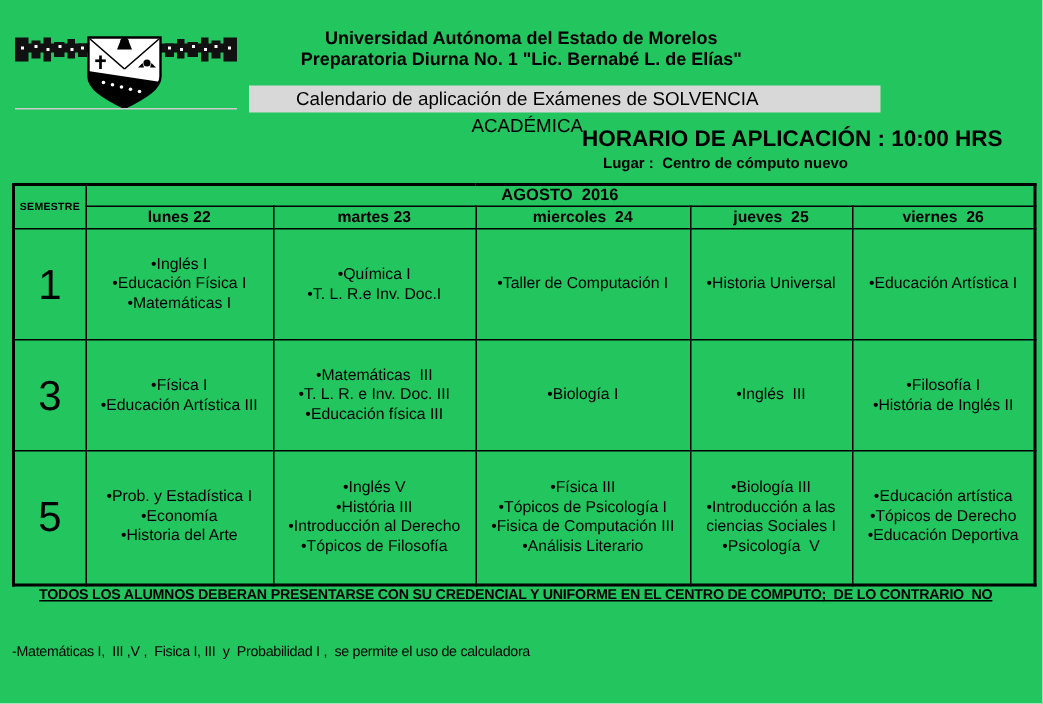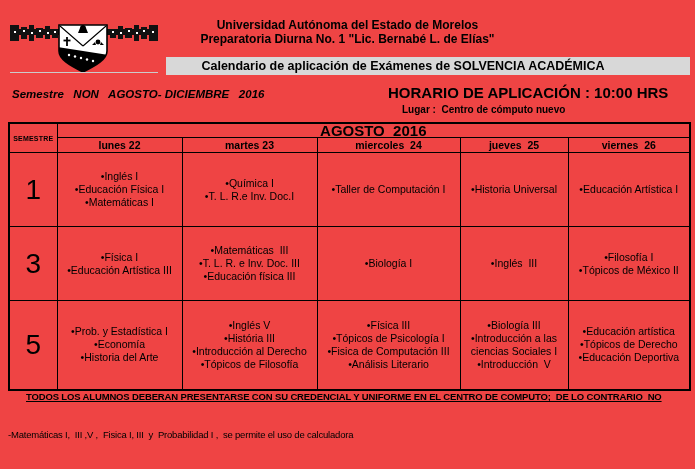--- a/index.html
+++ b/index.html
@@ -1,38 +1,38 @@
 <!DOCTYPE html>
 <html><head>
 <meta charset="utf-8">
 <style>
   html,body{margin:0;padding:0;background:#fff;}
   body{width:695px;height:469px;font-family:"Liberation Sans",sans-serif;color:#000;}
-  .page{position:relative;width:695px;height:469px;overflow:hidden;background:#ef4444;}
+  .page{position:relative;width:695px;height:469px;overflow:hidden;background:#22c55e;}
 
   
   .emblem{position:absolute;left:10px;top:20px;width:148px;height:54px;}
 
   
   .titles{position:absolute;left:0;top:19px;width:695px;text-align:center;font-weight:bold;font-size:12px;line-height:13.5px;}
   .title-office{font-family:"Liberation Serif",serif;font-size:12.5px;letter-spacing:.4px;}
 
-  .banner{position:absolute;left:166px;top:57px;width:524px;height:18px;background:#d8d8d8;
-          font-weight:bold;font-size:12.5px;line-height:18px;text-align:center;padding-right:50px;box-sizing:border-box;}
+  .banner{position:absolute;left:166px;top:57px;width:421px;height:18px;background:#d8d8d8;
+          font-weight:normal;font-size:12.5px;line-height:18px;text-align:center;padding-right:50px;box-sizing:border-box;}
 
   
   .sem-line{position:absolute;left:12px;top:88px;font-weight:bold;font-style:italic;font-size:11.5px;white-space:pre;}
   .horario{position:absolute;left:388px;top:84px;font-weight:bold;font-size:15px;white-space:pre;}
   .lugar{position:absolute;left:402px;top:104px;font-weight:bold;font-size:10px;white-space:pre;}
 
   
   table.sched{position:absolute;left:8px;top:122px;width:681px;border-collapse:collapse;table-layout:fixed;border:2px solid #000;}
   table.sched td{border:1.5px solid #000;text-align:center;vertical-align:middle;padding:0;}
   .corner{font-size:7px;font-weight:bold;letter-spacing:.2px;}
-  .month{font-weight:bold;font-size:15px;height:13px;line-height:13px;white-space:pre;}
+  .month{font-weight:bold;font-size:11px;height:13px;line-height:13px;white-space:pre;}
   .day-h{font-weight:bold;font-size:10.5px;height:14px;line-height:14px;white-space:pre;}
   .sem-num{font-size:28px;}
   #schedule-body tr:nth-child(1){height:74px;}
   #schedule-body tr:nth-child(2){height:74px;}
   #schedule-body tr:nth-child(3){height:89px;}
   ul.subjects{list-style:none;margin:0;padding:0 2px;font-size:10.5px;line-height:13px;}
   ul.subjects li{white-space:pre-wrap;}
   ul.subjects li::before{content:"\2022";}
 
   
@@ -102,21 +102,20 @@
     <rect x="0" y="52" width="148" height="1" fill="#cccccc"></rect>
   </svg>
 
   <div class="titles">
     <div>Universidad Autónoma del Estado de Morelos</div>
     <div>Preparatoria Diurna No. 1 "Lic. Bernabé L. de Elías"</div>
   </div>
 
   <div class="banner">Calendario de aplicación de Exámenes de SOLVENCIA ACADÉMICA</div>
 
-  <div class="sem-line">Semestre   NON   AGOSTO- DICIEMBRE   2016</div>
   <div class="horario">HORARIO DE APLICACIÓN : 10:00 HRS</div>
   <div class="lugar">Lugar :  Centro de cómputo nuevo</div>
 
   <table class="sched">
     <colgroup>
       <col style="width:48px">
         <col style="width:125px">
         <col style="width:135px">
       <col style="width:143px">
         <col style="width:108px">
@@ -188,21 +187,21 @@
             </ul>
           </td>
           <td>
             <ul class="subjects">
               <li>Inglés  III</li>
             </ul>
           </td>
           <td>
             <ul class="subjects">
               <li>Filosofía I</li>
-              <li>Tópicos de México II</li>
+              <li>História de Inglés II</li>
             </ul>
           </td>
         </tr>
         <tr>
           <td class="sem-num">5</td>
           <td>
             <ul class="subjects">
               <li>Prob. y Estadística I</li>
               <li>Economía</li>
               <li>Historia del Arte</li>
@@ -221,21 +220,21 @@
               <li>Física III</li>
               <li>Tópicos de Psicología I</li>
               <li>Fisica de Computación III</li>
               <li>Análisis Literario</li>
             </ul>
           </td>
           <td>
             <ul class="subjects">
               <li>Biología III</li>
               <li>Introducción a las ciencias Sociales I</li>
-              <li>Introducción  V</li>
+              <li>Psicología  V</li>
             </ul>
           </td>
           <td>
             <ul class="subjects">
               <li>Educación artística</li>
               <li>Tópicos de Derecho</li>
               <li>Educación Deportiva</li>
             </ul>
           </td>
         </tr>

